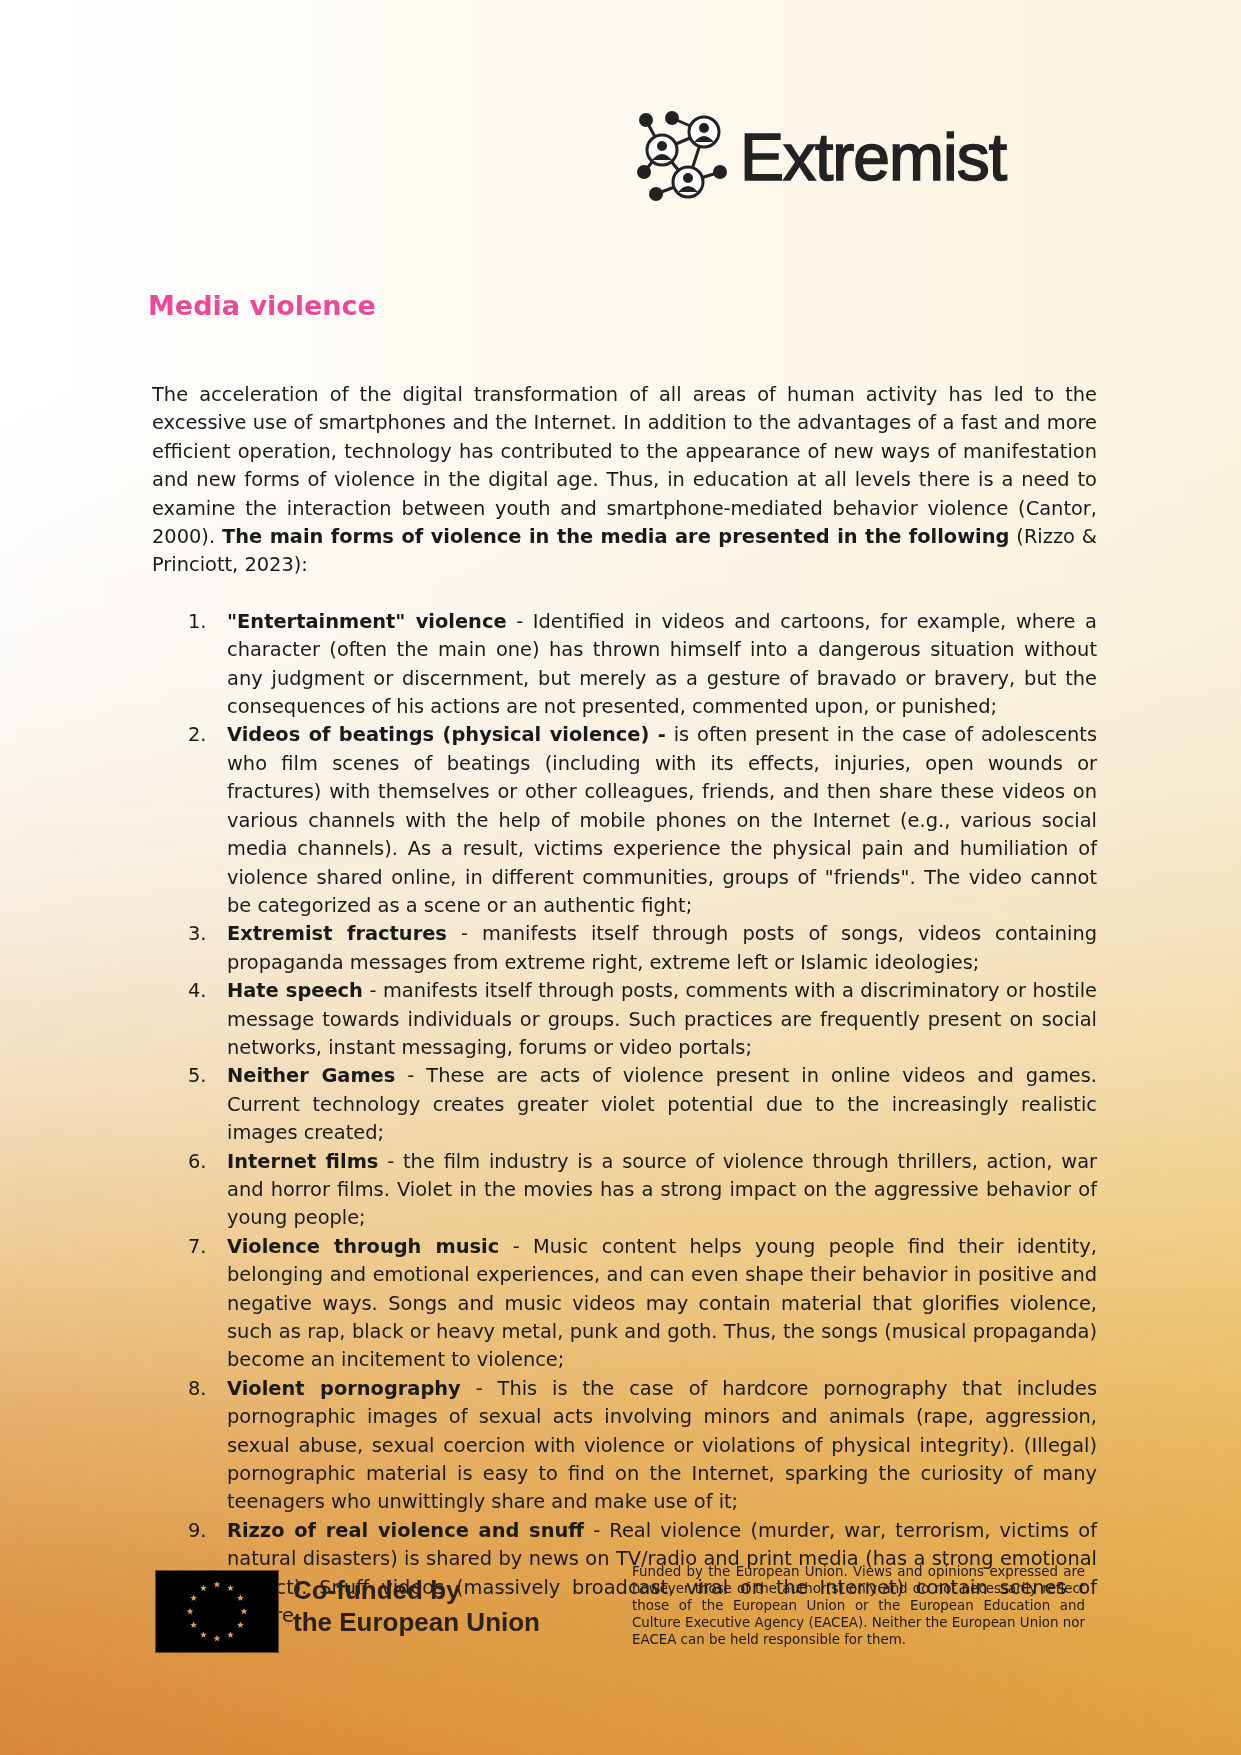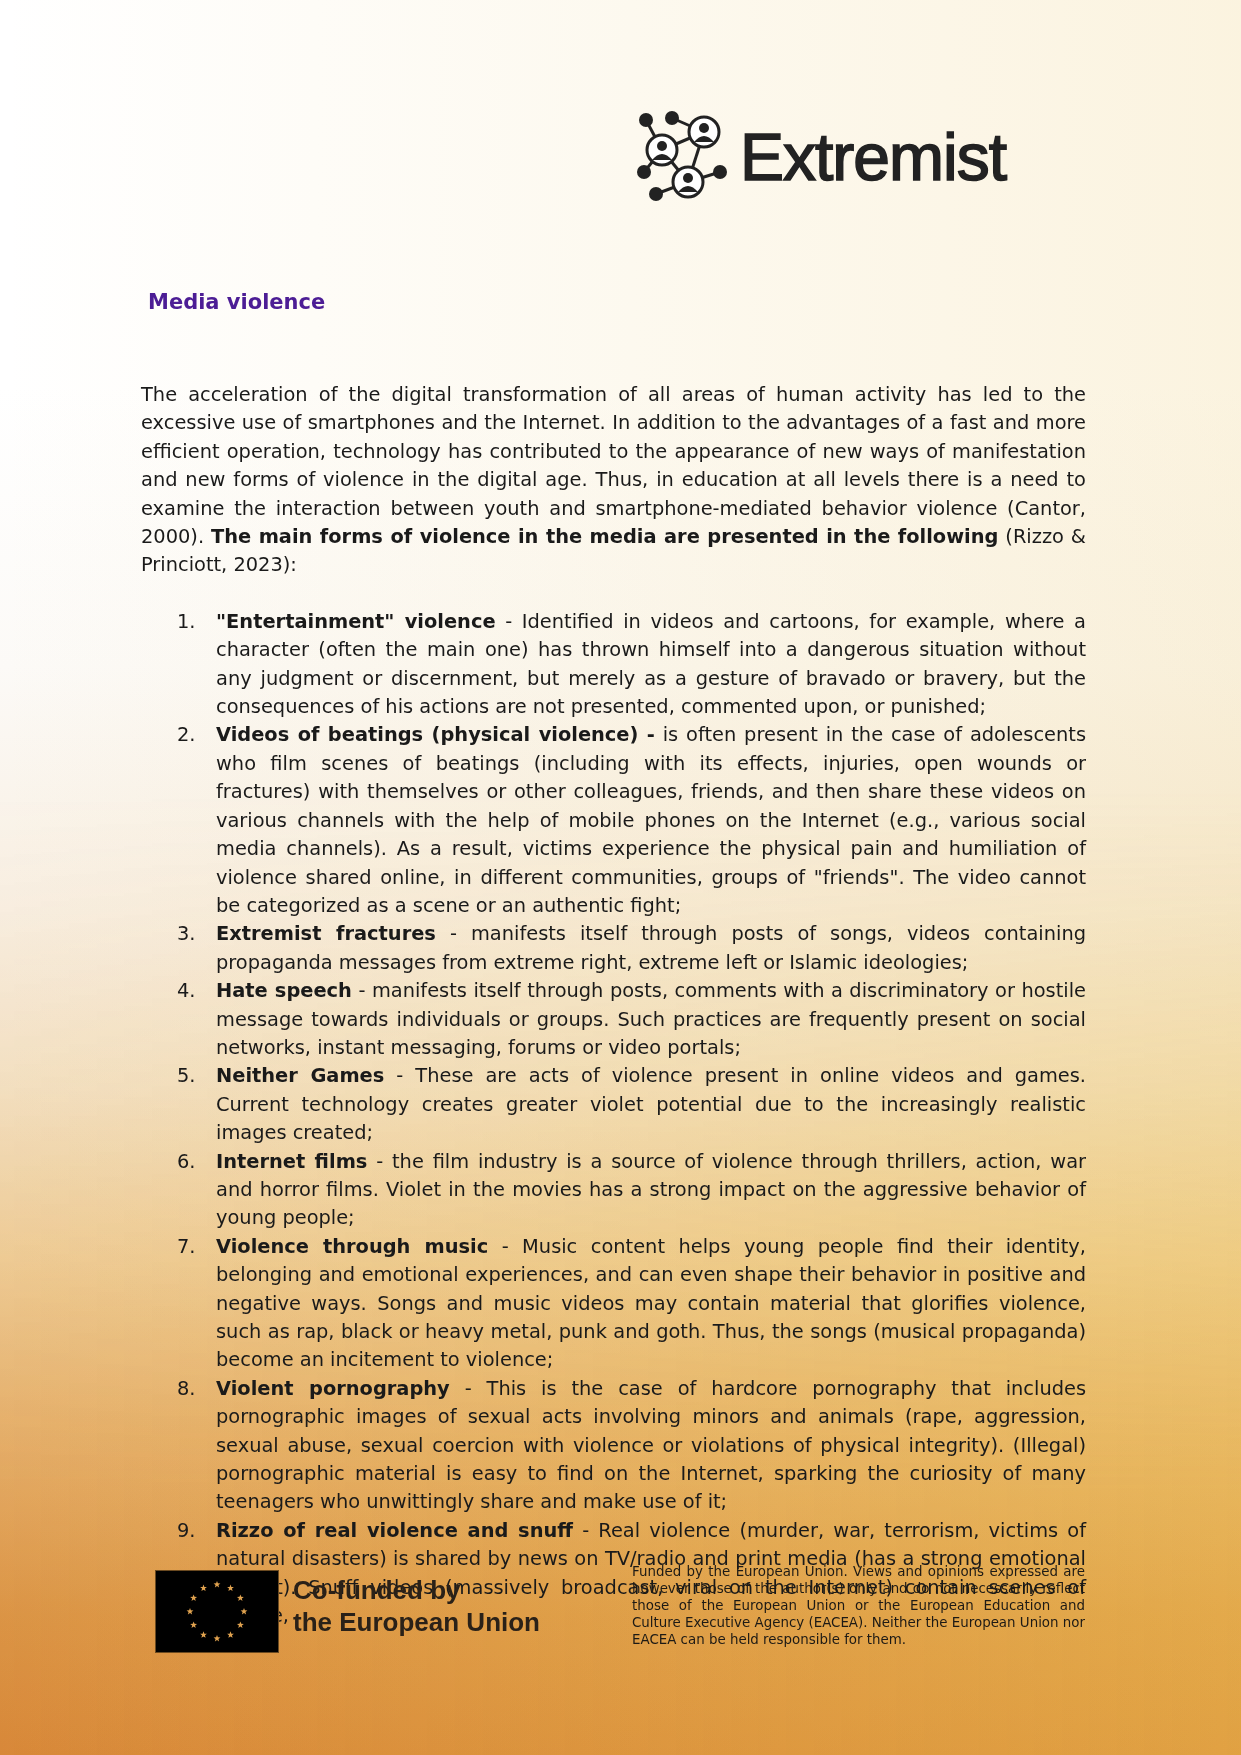--- a/index.html
+++ b/index.html
@@ -47,29 +47,29 @@
       margin-left: 10px;
       -webkit-text-stroke: 1.6px #222222;
     }
 
     
     .title {
       position: absolute;
       left: 148px; top: 290px;
       margin: 0;
       font-family: "DejaVu Sans", sans-serif;
-      font-size: 21px;
+      font-size: 27px;
       font-weight: bold;
-      color: #4c1d95;
+      color: #ec4899;
       text-align: center;
     }
 
     .content {
       position: absolute;
-      left: 141px; top: 381px;
+      left: 152px; top: 381px;
       width: 945px;
       font-size: 19.4px;
       line-height: 28.4px;
       text-align: justify;
     }
     .content p { margin: 0; }
     .content b { font-weight: bold; }
 
     ol.forms {
       list-style: none;

